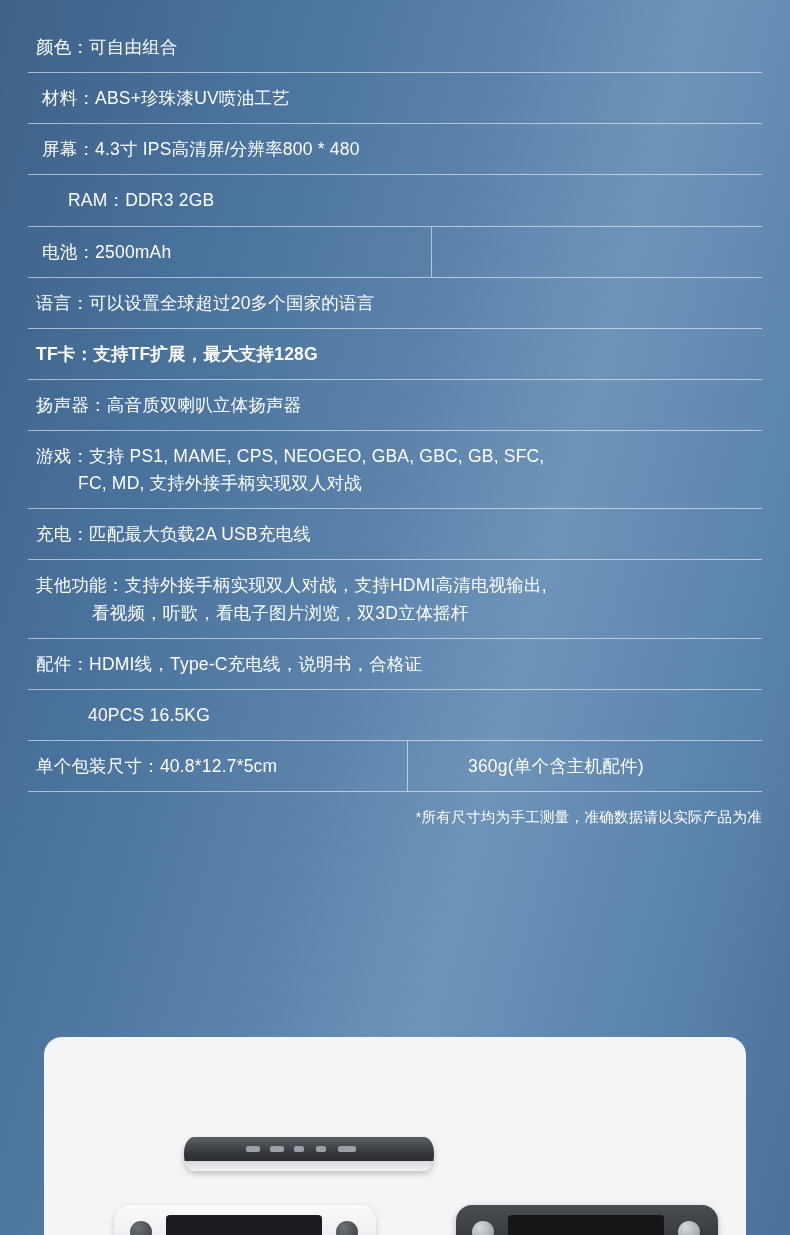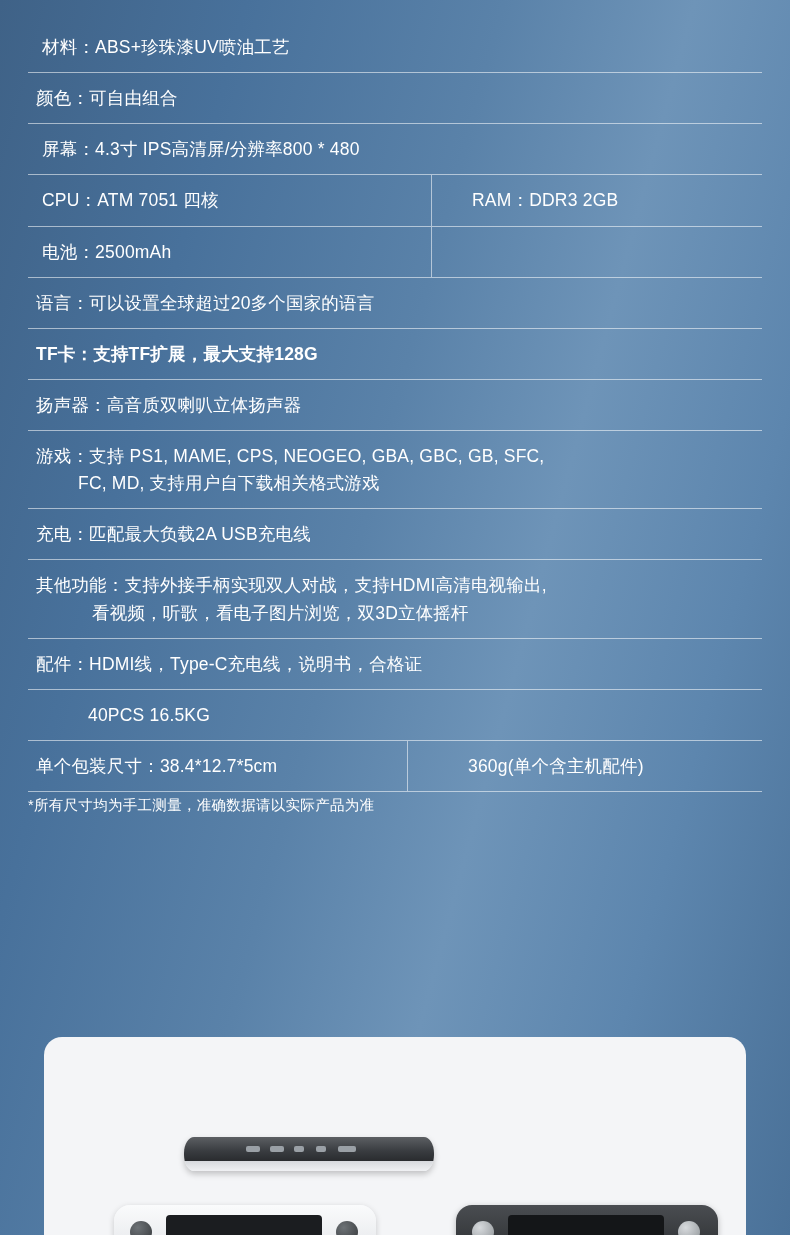--- a/index.html
+++ b/index.html
@@ -62,23 +62,23 @@
     padding-left: 42px;
   }
   .cell .sub2 {
     display: block;
     padding-left: 56px;
   }
   .bold-label {
     font-weight: bold;
   }
   .note {
-    text-align: left;
+    text-align: right;
     font-size: 14.5px;
-    margin-top: 4px;
+    margin-top: 16px;
     letter-spacing: 0.3px;
     color: #ffffff;
   }
   .photo-panel {
     position: absolute;
     left: 44px;
     top: 1037px;
     width: 702px;
     height: 210px;
     background: #f4f5f7;
@@ -166,33 +166,32 @@
   }
   .device-right .s1 { left: 16px; }
   .device-right .s2 { left: 222px; }
 </style>
 </head>
 <body>
 
 <div class="spec-sheet">
 
   <div class="row">
+    <div class="cell">颜色：可自由组合</div>
+  </div>
+
+  <div class="row">
     <div class="cell pad-left-lg">材料：ABS+珍珠漆UV喷油工艺</div>
   </div>
 
   <div class="row">
-    <div class="cell">颜色：可自由组合</div>
-  </div>
-
-  <div class="row">
     <div class="cell pad-left-lg">屏幕：4.3寸 IPS高清屏/分辨率800 * 480</div>
   </div>
 
   <div class="row">
-    <div class="cell split-left pad-left-lg">CPU：ATM 7051 四核</div>
     <div class="cell split-right">RAM：DDR3  2GB</div>
   </div>
 
   <div class="row">
     <div class="cell split-left pad-left-lg">电池：2500mAh</div>
   </div>
 
   <div class="row">
     <div class="cell">语言：可以设置全球超过20多个国家的语言</div>
   </div>
@@ -201,21 +200,21 @@
     <div class="cell bold-label">TF卡：支持TF扩展，最大支持128G</div>
   </div>
 
   <div class="row">
     <div class="cell">扬声器：高音质双喇叭立体扬声器</div>
   </div>
 
   <div class="row">
     <div class="cell">
       <span>游戏：支持 PS1, MAME, CPS, NEOGEO, GBA, GBC, GB, SFC,</span>
-      <span class="sub">FC, MD, 支持用户自下载相关格式游戏</span>
+      <span class="sub">FC, MD, 支持外接手柄实现双人对战</span>
     </div>
   </div>
 
   <div class="row">
     <div class="cell">充电：匹配最大负载2A USB充电线</div>
   </div>
 
   <div class="row">
     <div class="cell">
       <span>其他功能：支持外接手柄实现双人对战，支持HDMI高清电视输出,</span>
@@ -225,21 +224,21 @@
 
   <div class="row">
     <div class="cell">配件：HDMI线，Type-C充电线，说明书，合格证</div>
   </div>
 
   <div class="row">
     <div class="cell split-right-b">40PCS 16.5KG</div>
   </div>
 
   <div class="row">
-    <div class="cell split-left-b">单个包装尺寸：38.4*12.7*5cm</div>
+    <div class="cell split-left-b">单个包装尺寸：40.8*12.7*5cm</div>
     <div class="cell split-right-b">360g(单个含主机配件)</div>
   </div>
 
 
   <div class="note">*所有尺寸均为手工测量，准确数据请以实际产品为准</div>
 </div>
 
 <div class="photo-panel">
   <div class="device-top">
     <div class="btn b1"></div>

